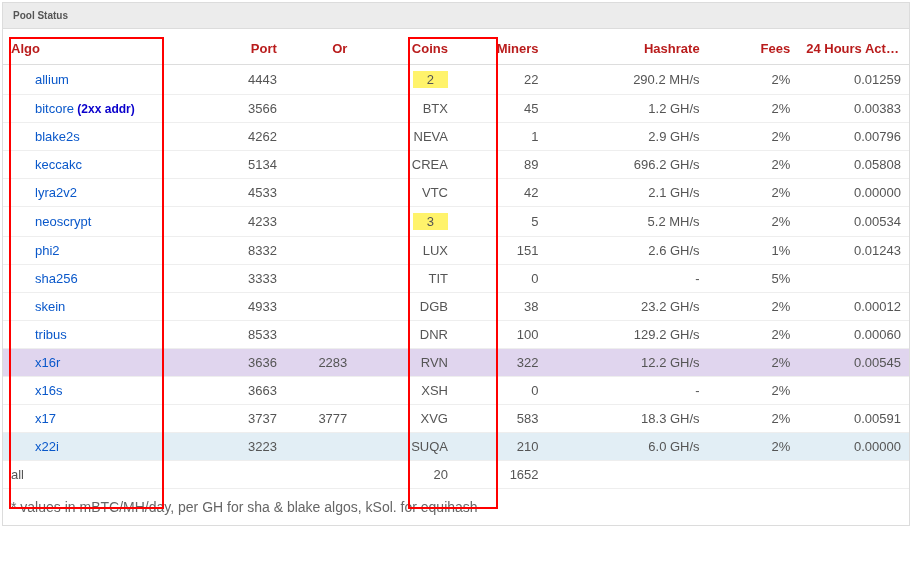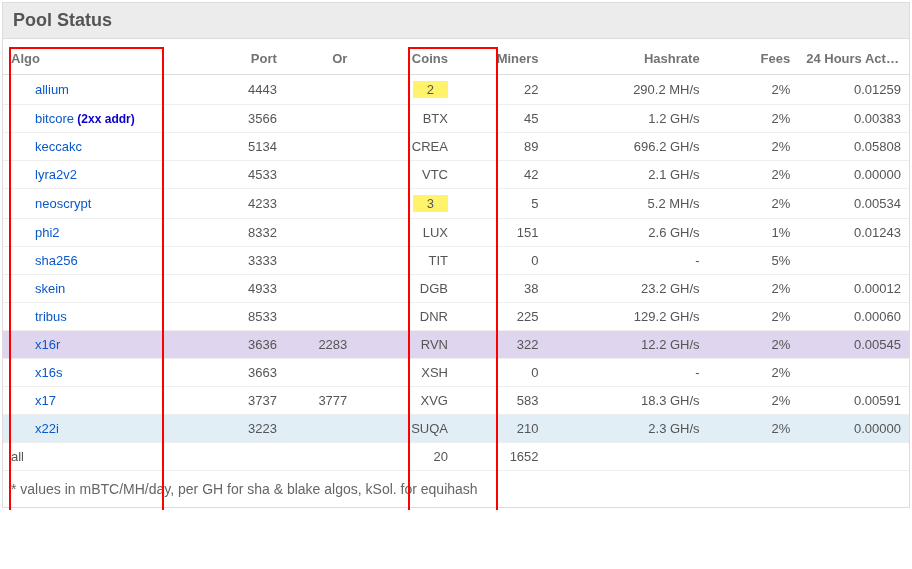--- a/index.html
+++ b/index.html
@@ -15,42 +15,42 @@
     border: 1px solid #dcdcdc;
     background: #fff;
     margin: 2px;
   }
   .panel-header {
     background: #ececec;
     border-bottom: 1px solid #dcdcdc;
     padding: 7px 10px;
     font-weight: bold;
     color: #555;
-    font-size: 18px;
+    font-size: 10px;
   }
   .panel-body {
     position: relative;
     padding: 6px 0 0 0;
   }
   table {
     width: 100%;
     border-collapse: collapse;
     table-layout: fixed;
   }
   th, td {
     padding: 6px 8px;
     border-bottom: 1px solid #eee;
     white-space: nowrap;
     overflow: hidden;
     text-overflow: ellipsis;
   }
   th {
     text-align: right;
     font-weight: bold;
-    color: #737373;
+    color: #b91c1c;
     border-bottom: 1px solid #ddd;
     vertical-align: bottom;
     padding-bottom: 8px;
   }
   th.left, td.left { text-align: left; }
   td { text-align: right; color: #555; }
   td.algo { text-align: left; }
   td.algo a {
     color: #0a58ca;
     text-decoration: none;
@@ -148,20 +148,30 @@
             <td class="algo left"><a href="#">bitcore</a><span class="addr-note"> (2xx addr)</span></td>
             <td>3566</td>
             <td></td>
             <td>BTX</td>
             <td>45</td>
             <td>1.2 GH/s</td>
             <td>2%</td>
             <td>0.00383</td>
           </tr>
           <tr>
+            <td class="algo left"><a href="#">blake2s</a></td>
+            <td>4262</td>
+            <td></td>
+            <td>NEVA</td>
+            <td>1</td>
+            <td>2.9 GH/s</td>
+            <td>2%</td>
+            <td>0.00796</td>
+          </tr>
+          <tr>
             <td class="algo left"><a href="#">keccakc</a></td>
             <td>5134</td>
             <td></td>
             <td>CREA</td>
             <td>89</td>
             <td>696.2 GH/s</td>
             <td>2%</td>
             <td>0.05808</td>
           </tr>
           <tr>
@@ -212,21 +222,21 @@
             <td>38</td>
             <td>23.2 GH/s</td>
             <td>2%</td>
             <td>0.00012</td>
           </tr>
           <tr>
             <td class="algo left"><a href="#">tribus</a></td>
             <td>8533</td>
             <td></td>
             <td>DNR</td>
-            <td>225</td>
+            <td>100</td>
             <td>129.2 GH/s</td>
             <td>2%</td>
             <td>0.00060</td>
           </tr>
           <tr class="hl-purple">
             <td class="algo left"><a href="#">x16r</a></td>
             <td>3636</td>
             <td>2283</td>
             <td>RVN</td>
             <td>322</td>
@@ -253,21 +263,21 @@
             <td>18.3 GH/s</td>
             <td>2%</td>
             <td>0.00591</td>
           </tr>
           <tr class="hl-blue">
             <td class="algo left"><a href="#">x22i</a></td>
             <td>3223</td>
             <td></td>
             <td>SUQA</td>
             <td>210</td>
-            <td>2.3 GH/s</td>
+            <td>6.0 GH/s</td>
             <td>2%</td>
             <td>0.00000</td>
           </tr>
           <tr>
             <td class="left">all</td>
             <td></td>
             <td></td>
             <td>20</td>
             <td>1652</td>
             <td></td>

